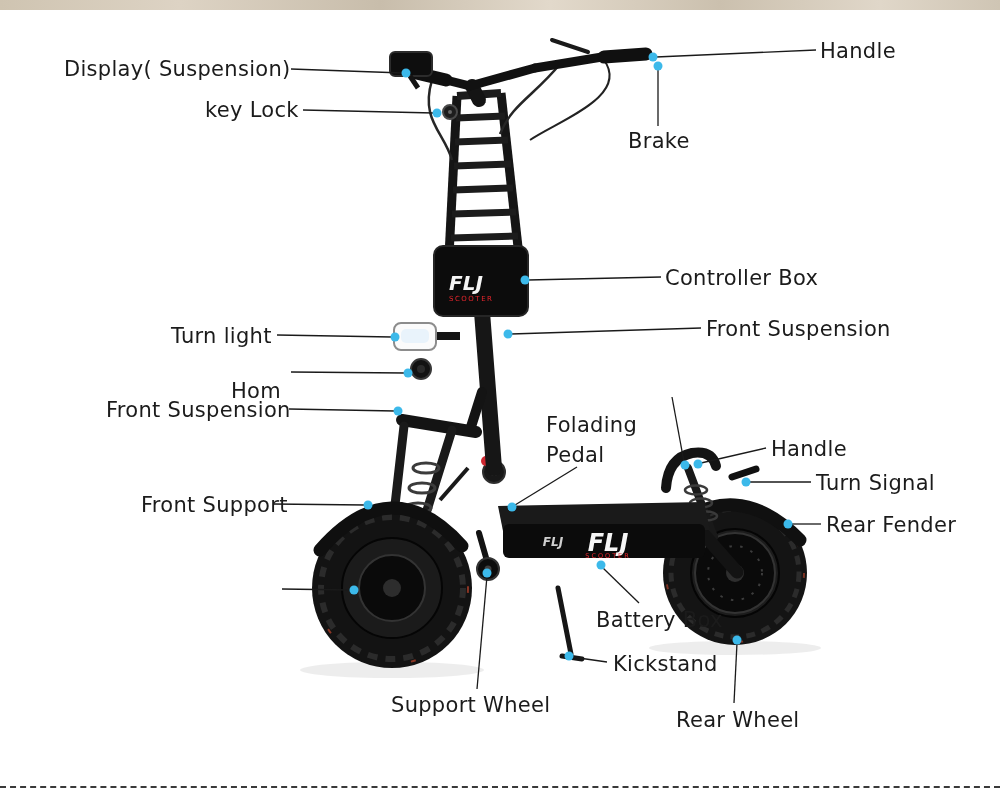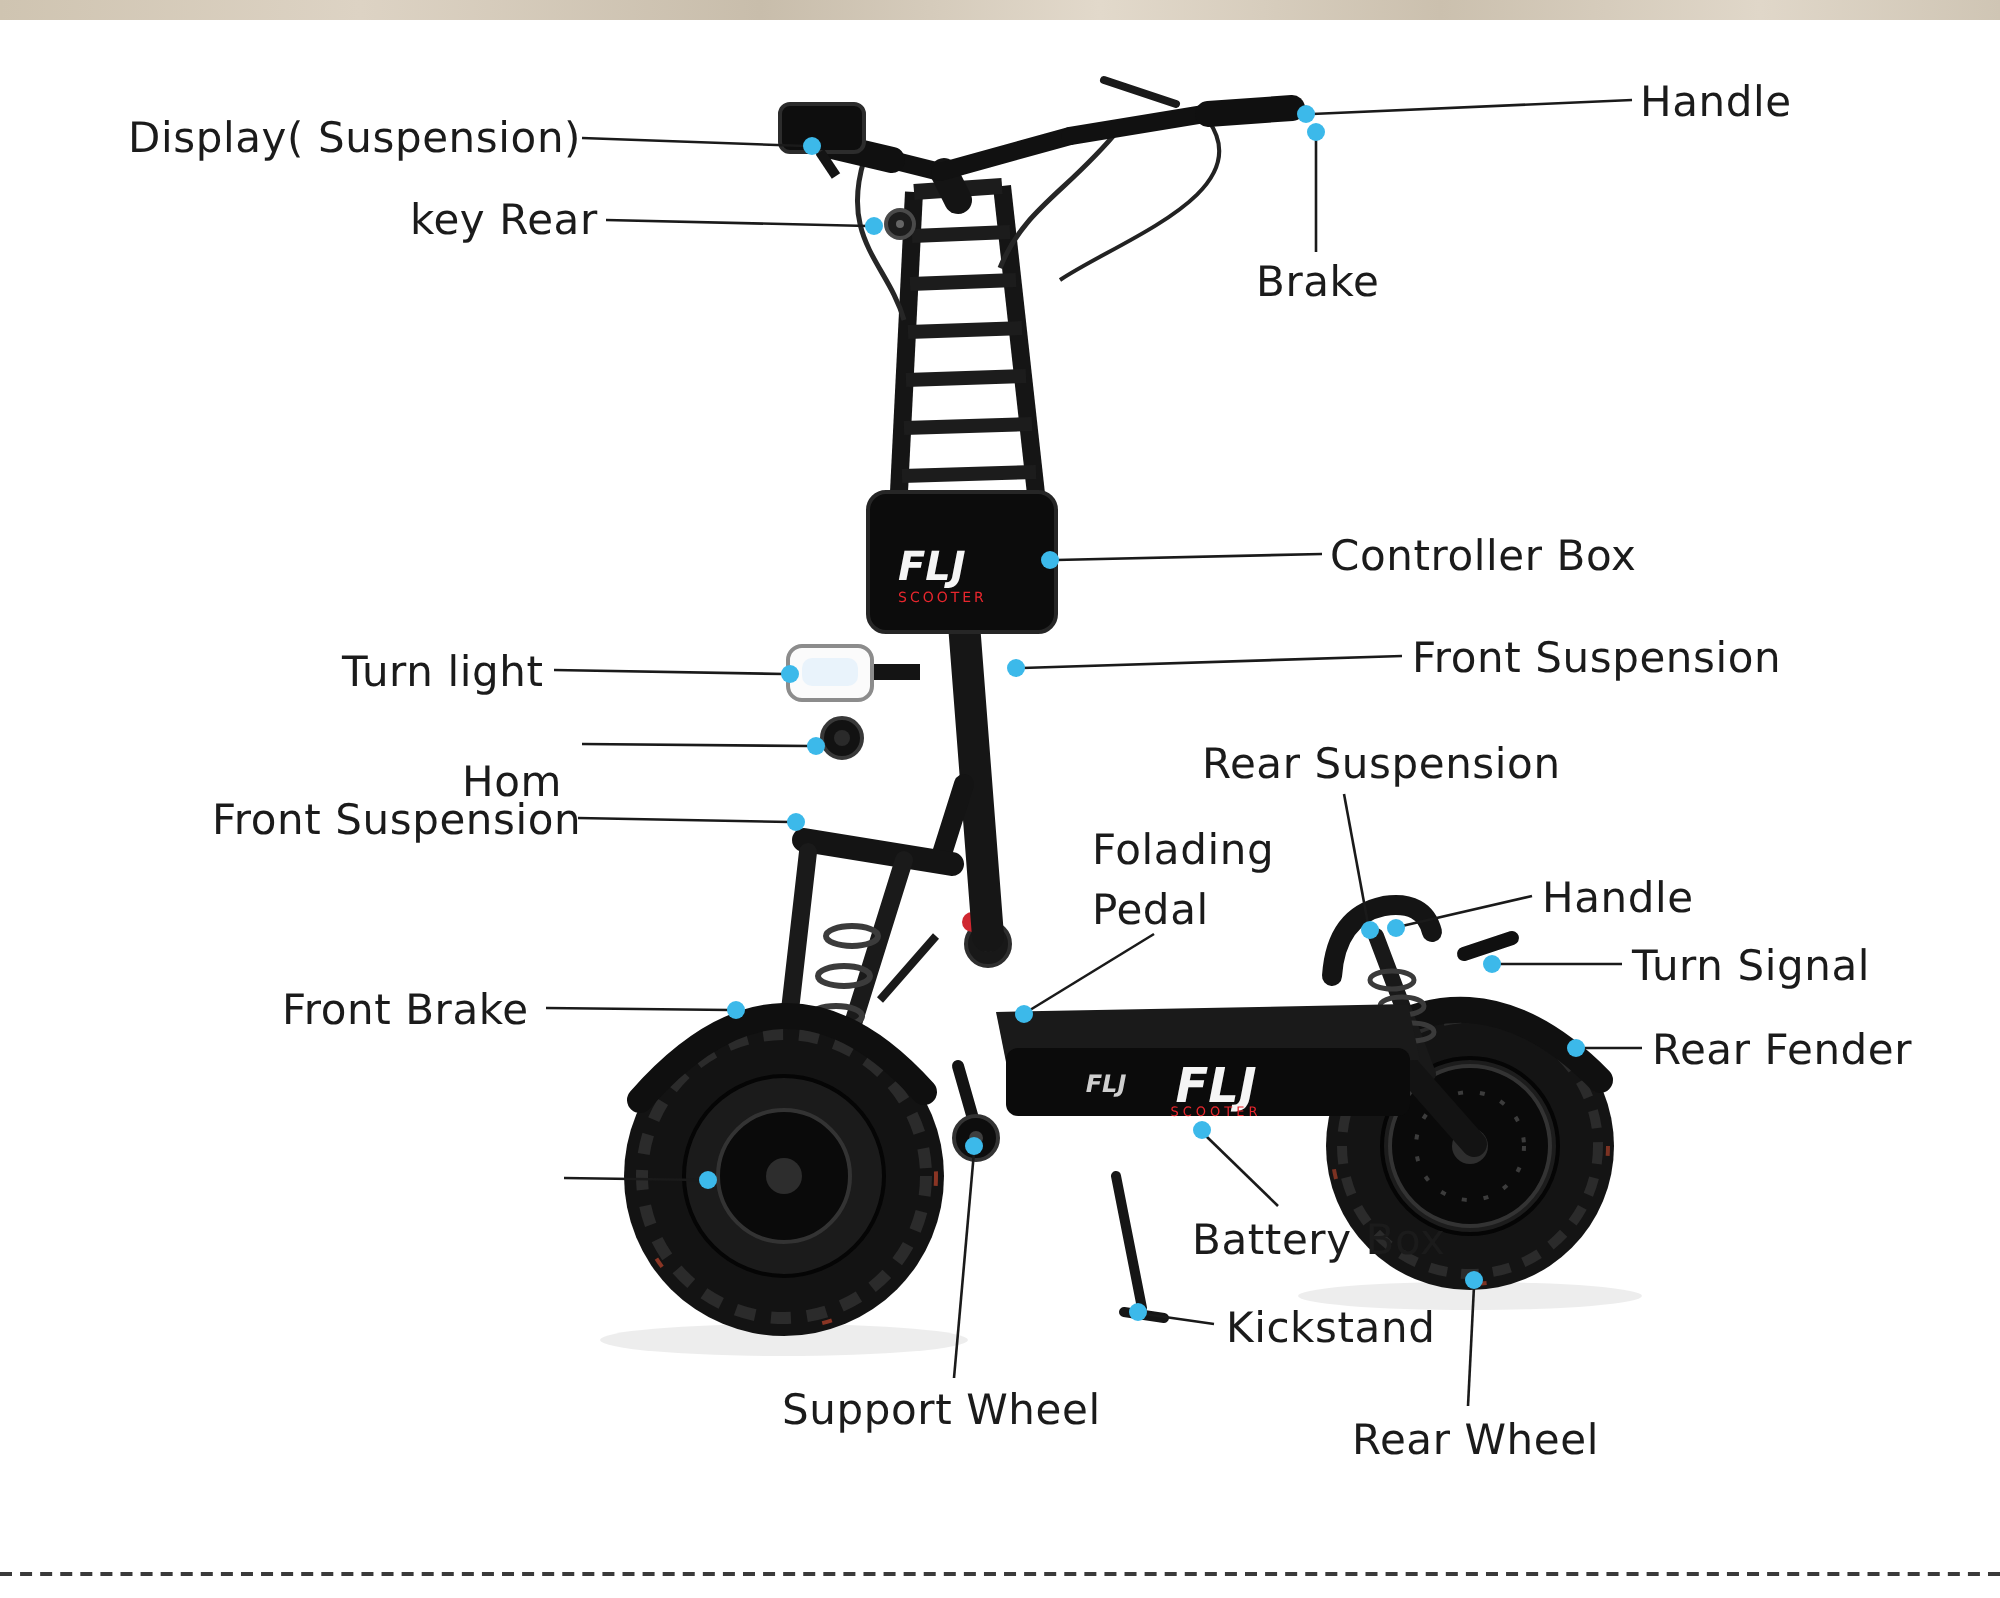--- a/index.html
+++ b/index.html
@@ -224,36 +224,35 @@
       <circle cx="368" cy="505" r="4.5" fill="#3cb9ea"></circle>
       <circle cx="354" cy="590" r="4.5" fill="#3cb9ea"></circle>
       <circle cx="601" cy="565" r="4.5" fill="#3cb9ea"></circle>
       <circle cx="569" cy="656" r="4.5" fill="#3cb9ea"></circle>
       <circle cx="487" cy="573" r="4.5" fill="#3cb9ea"></circle>
       <circle cx="737" cy="640" r="4.5" fill="#3cb9ea"></circle>
     </g>
   </svg>
 
   <div class="label" id="lbl-display">Display( Suspension)</div>
-  <div class="label" id="lbl-keylock">key Rear</div>
+  <div class="label" id="lbl-keylock">key Lock</div>
   <div class="label" id="lbl-handle-top">Handle</div>
   <div class="label" id="lbl-brake">Brake</div>
   <div class="label" id="lbl-controller">Controller Box</div>
   <div class="label" id="lbl-fsusp-r">Front Suspension</div>
   <div class="label" id="lbl-frontlight">Turn light</div>
   <div class="label" id="lbl-horn">Hom</div>
   <div class="label" id="lbl-fsusp-l">Front Suspension</div>
-  <div class="label" id="lbl-rsusp">Rear Suspension</div>
   <div class="label" id="lbl-folding">
     <span class="line">Folading</span>
     <span class="line">Pedal</span>
   </div>
   <div class="label" id="lbl-handle-rear">Handle</div>
   <div class="label" id="lbl-turnsignal">Turn Signal</div>
   <div class="label" id="lbl-rfender">Rear Fender</div>
-  <div class="label" id="lbl-ffender">Front Brake</div>
+  <div class="label" id="lbl-ffender">Front Support</div>
   <div class="label" id="lbl-battery">Battery Box</div>
   <div class="label" id="lbl-kickstand">Kickstand</div>
   <div class="label" id="lbl-supportwheel">Support Wheel</div>
   <div class="label" id="lbl-rwheel">Rear Wheel</div>
 
   <div class="bottom-dash"></div>
 </div>
 
 </body></html>

